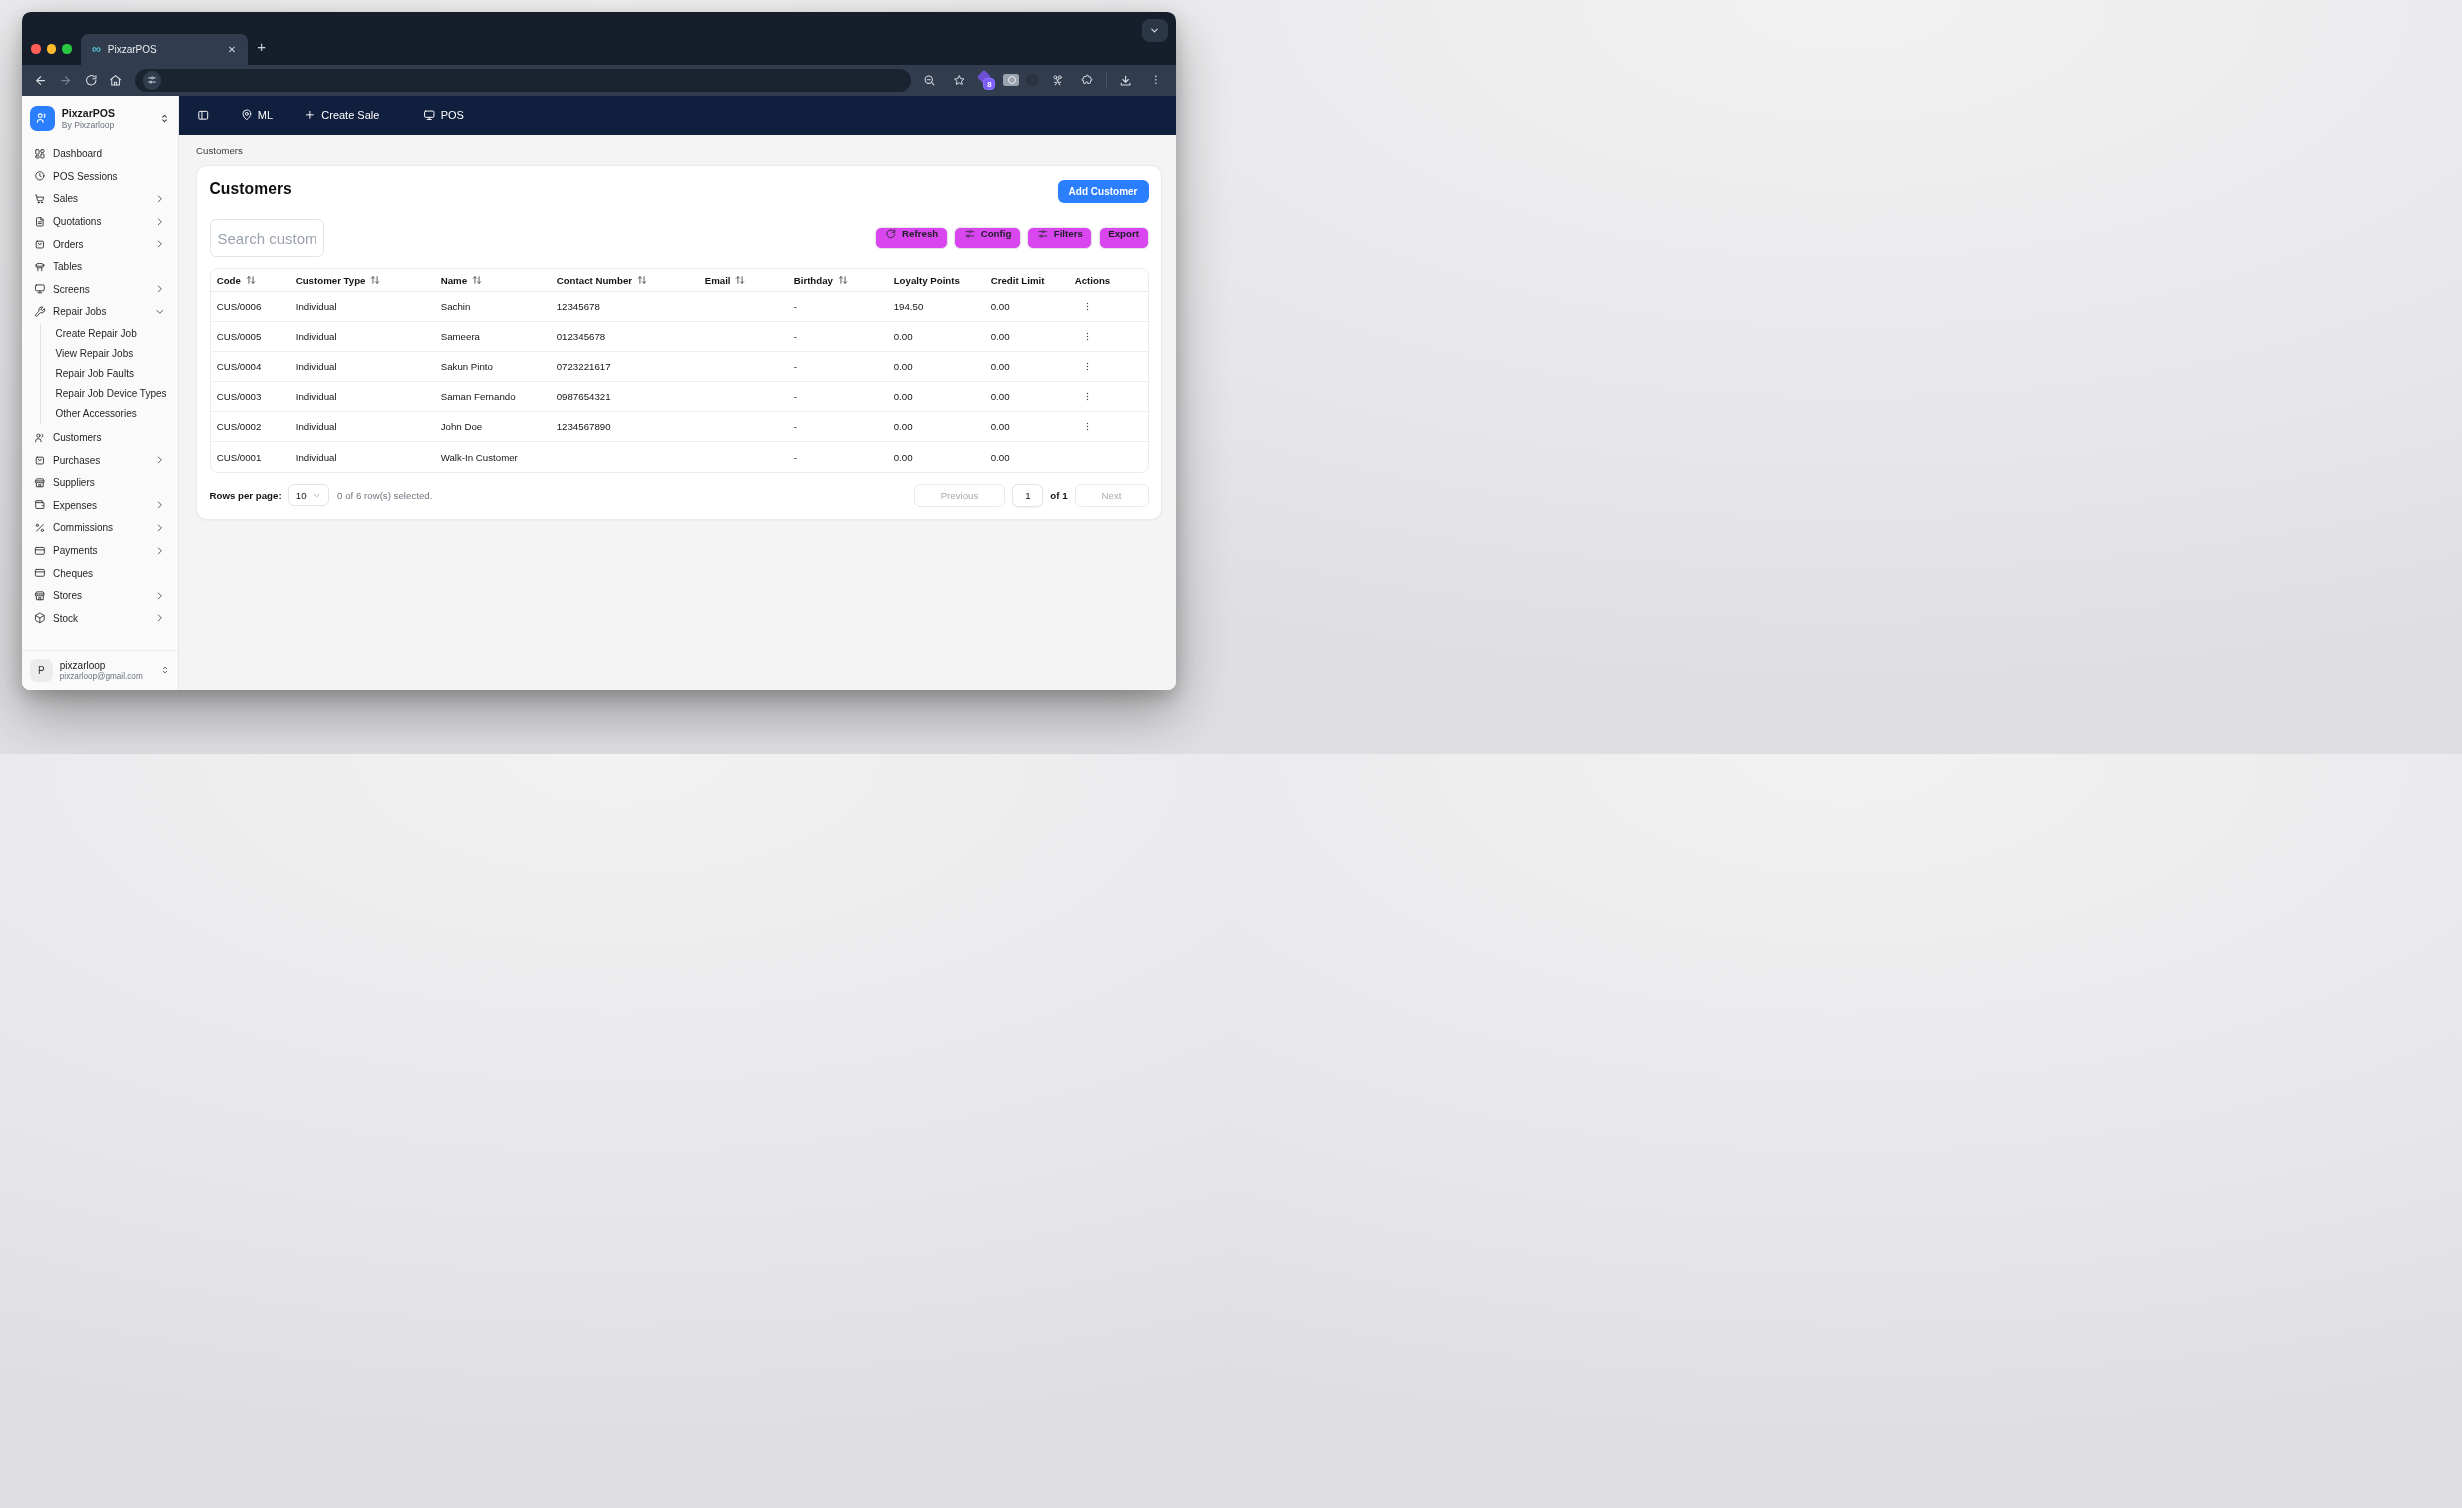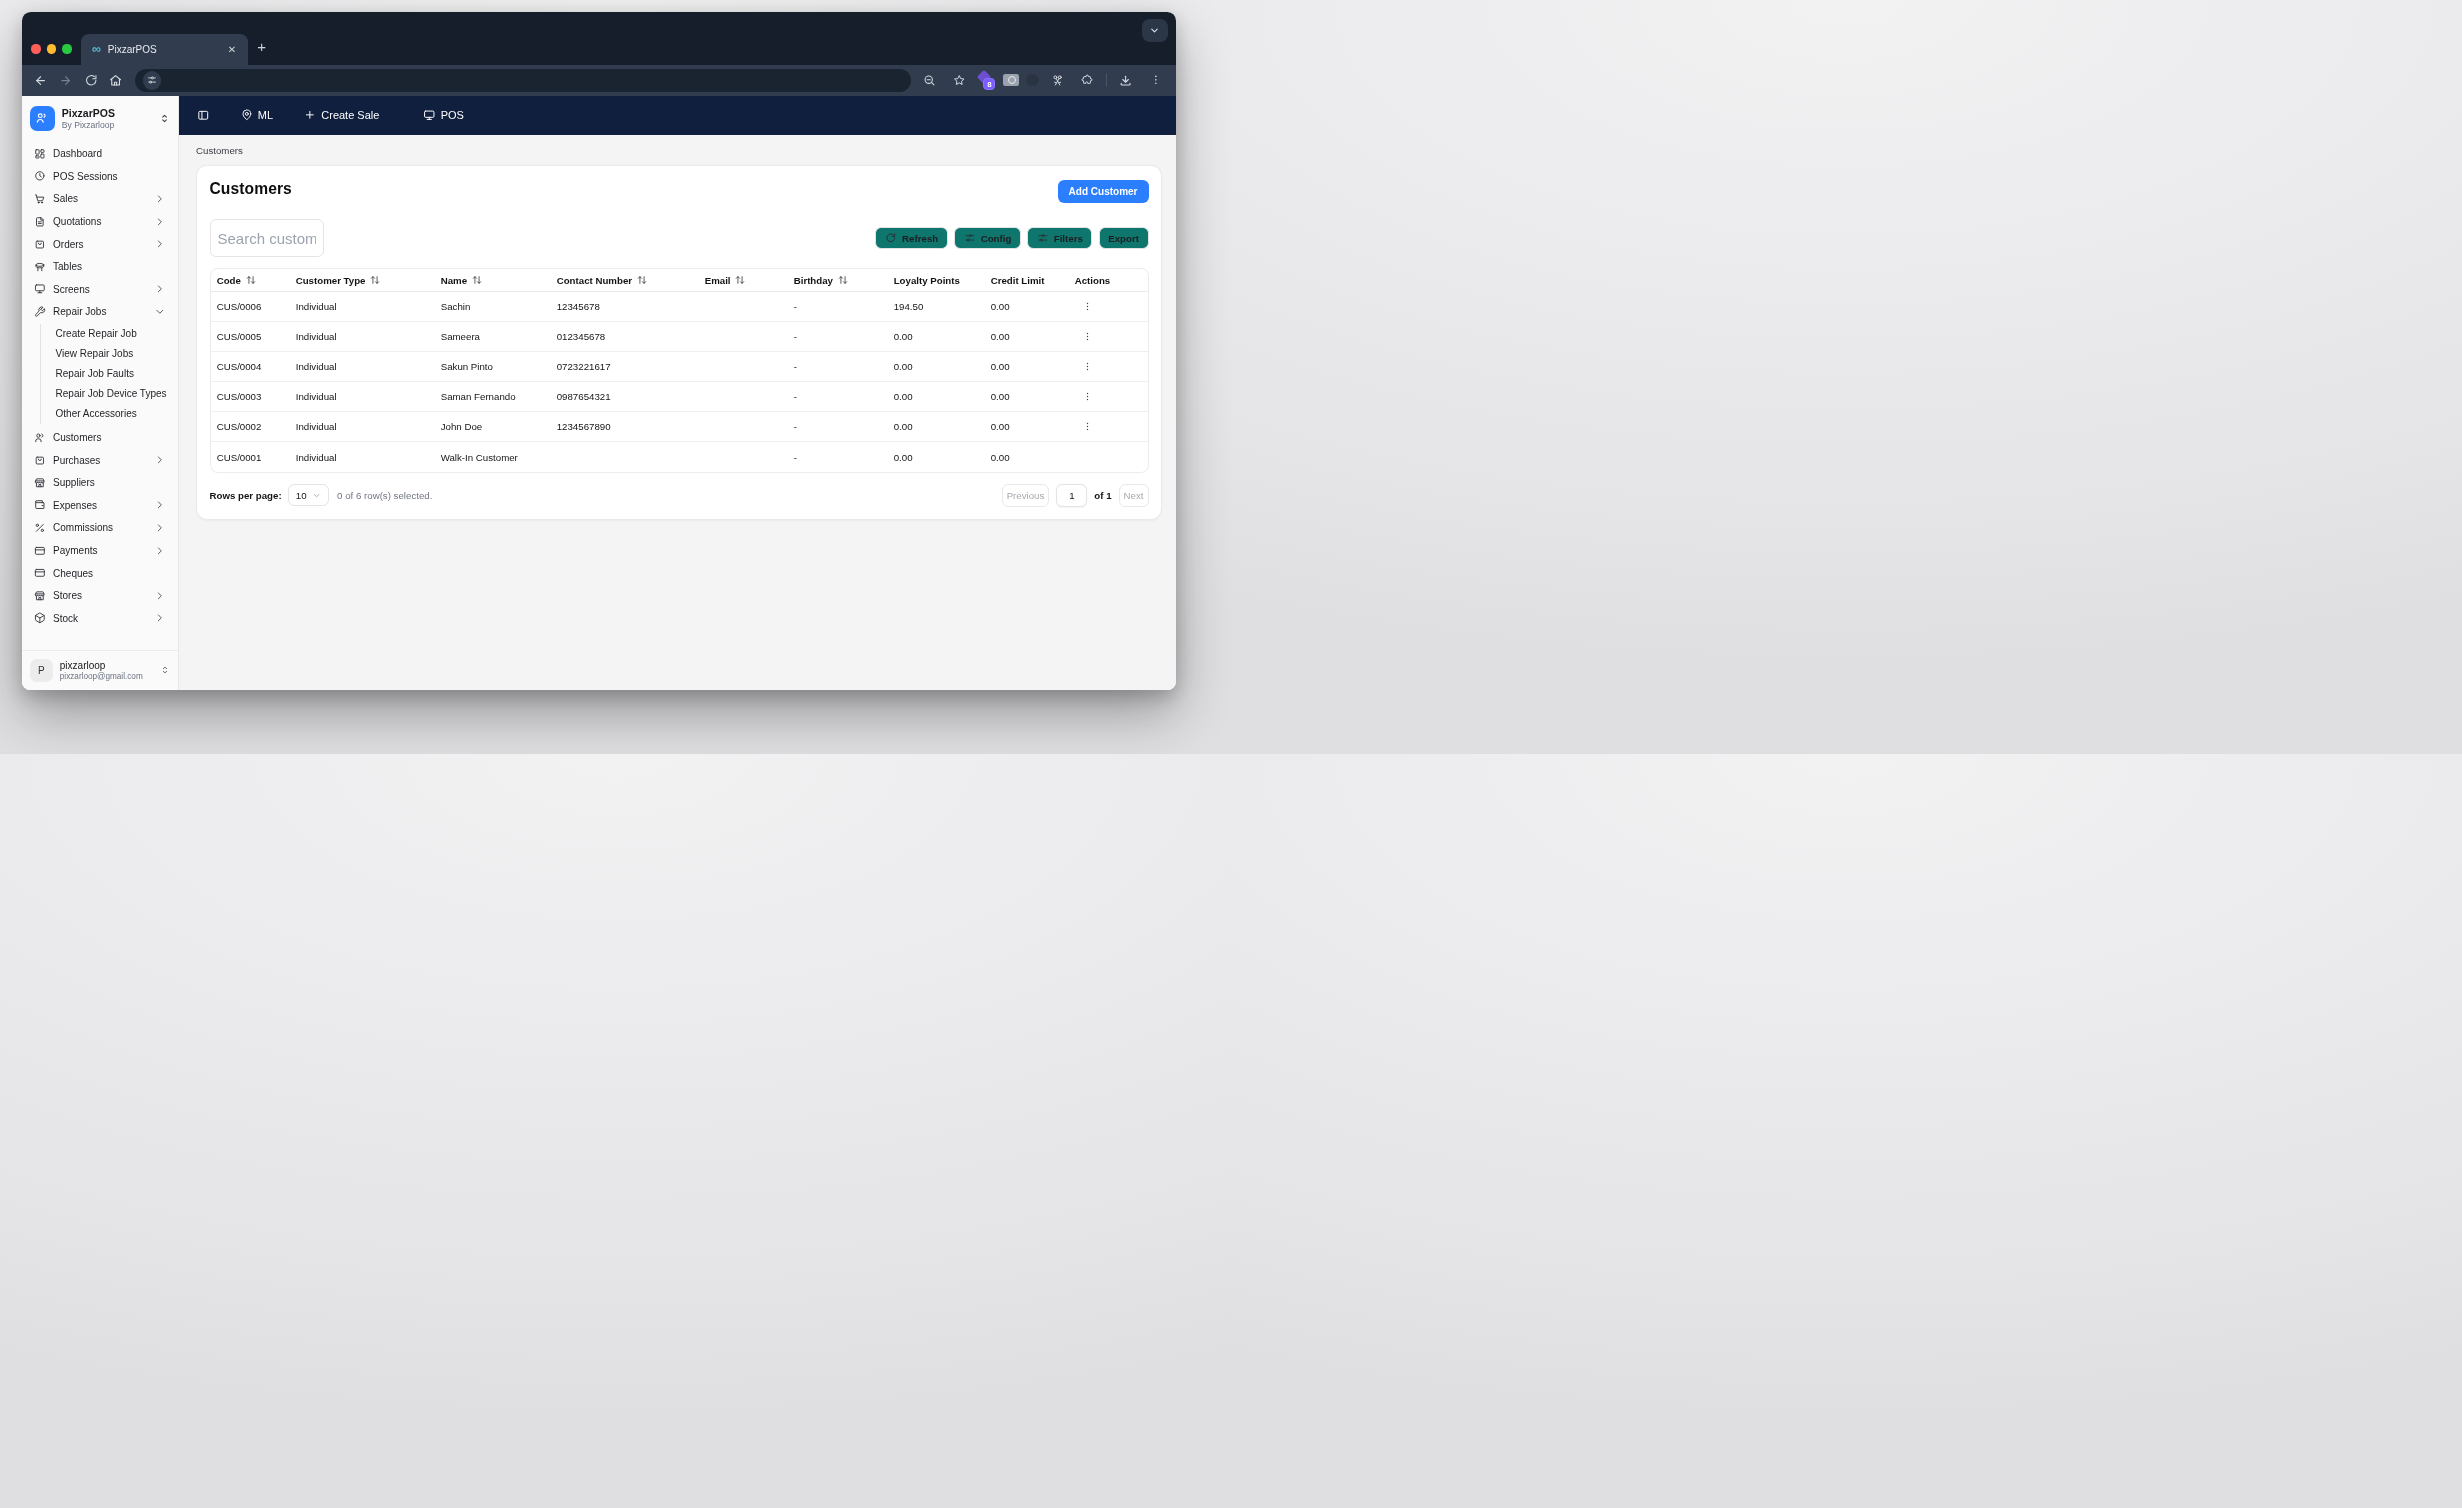--- a/index.html
+++ b/index.html
@@ -81,37 +81,37 @@
     margin:1.6px 14px 0 17px; padding:14px 12.5px 12.5px 12.5px;
     box-shadow:0 0.8px 1.6px rgba(0,0,0,.04);
   }
   .card-top { display:flex; align-items:flex-start; justify-content:space-between; margin-bottom:15.6px; }
   .card-title { font-size:15.6px; font-weight:700; color:#0c0d0f; letter-spacing:0.1px; }
   .btn-primary { background:#2b7fff; color:#fff; font-size:10px; font-weight:600; border:none; border-radius:6.2px; padding:6.2px 11px; }
   .controls { display:flex; align-items:center; justify-content:space-between; margin-bottom:11px; }
   .search { width:114px; height:38px; border:0.8px solid #e4e4e7; border-radius:6.2px; font-size:15px; color:#16181b; padding:12px 7px; background:#fff; font-family:inherit; }
   .search::placeholder { color:#9ca3af; }
   .ctrl-right { display:flex; gap:6.2px; }
-  .btn { display:flex; align-items:center; gap:5.4px; background:#0f766e; border:0.8px solid #e4e4e7; border-radius:6.2px; height:22px; padding:0 8.6px; font-size:9.7px; font-weight:600; color:#1b1d21; }
+  .btn { display:flex; gap:5.4px; background:#d946ef; border:0.8px solid #e4e4e7; border-radius:6.2px; height:22px; padding:0 8.6px; font-size:9.7px; font-weight:600; color:#1b1d21; }
   .btn .ic { display:flex; color:#2a2c31; }
   .tablewrap { border:0.8px solid #ececef; border-radius:7.8px; overflow:hidden; }
   .tr { display:grid; grid-template-columns:79px 145px 116px 148px 89px 100px 97px 84px 1fr; align-items:center; padding:0 6.2px; }
   .thead { height:23px; border-bottom:0.8px solid #e9e9ec; }
   .th { display:flex; align-items:center; gap:4.7px; font-size:9.7px; font-weight:600; color:#121316; }
   .th .sort { display:flex; color:#3a3c42; }
   .row { height:30px; border-bottom:0.8px solid #efeff2; font-size:9.7px; color:#141518; }
   .row:last-child { border-bottom:none; }
   .kebab { width:18.7px; height:18.7px; border:none; background:transparent; color:#3f4147; display:flex; align-items:center; justify-content:center; border-radius:4.7px; margin-left:3.1px; }
   .card-foot { display:flex; align-items:center; margin-top:11px; font-size:9.7px; color:#121316; }
   .rpp-label { font-weight:600; }
   .rpp-box { display:flex; align-items:center; gap:5.4px; border:0.8px solid #e4e4e7; border-radius:6.2px; height:22px; padding:0 7px; margin:0 7.8px 0 6.2px; color:#16181b; }
   .rpp-box .chev { color:#9ca3af; display:flex; }
   .sel-text { color:#717680; }
   .foot-right { margin-left:auto; display:flex; align-items:center; gap:7px; }
-  .pg-btn { border:0.8px solid #e9e9ec; background:#fff; border-radius:6.2px; height:22.6px; padding:0 4px; font-size:9.7px; color:#a7a9af; }
+  .pg-btn { border:0.8px solid #e9e9ec; background:#fff; border-radius:6.2px; height:22.6px; padding:0 26px; font-size:9.7px; color:#a7a9af; }
   .pg-input { width:31px; height:22.6px; border:0.8px solid #e4e4e7; border-radius:6.2px; text-align:center; font-size:9.7px; color:#121316; font-family:inherit; box-shadow:0 0.8px 1.6px rgba(0,0,0,.05); }
   .pg-of { font-weight:600; }
   svg { display:block; }
 </style>
 </head>
 <body>
 
 <div class="window">
 
   <div class="tabstrip">

